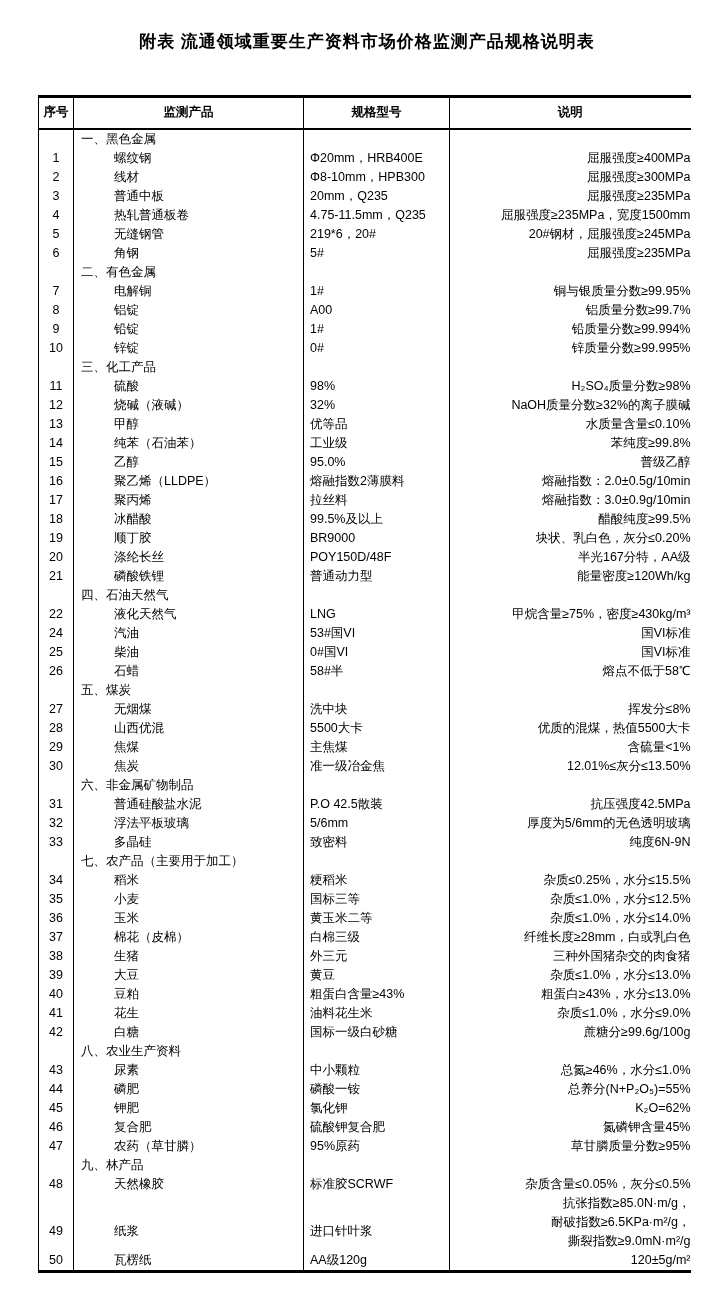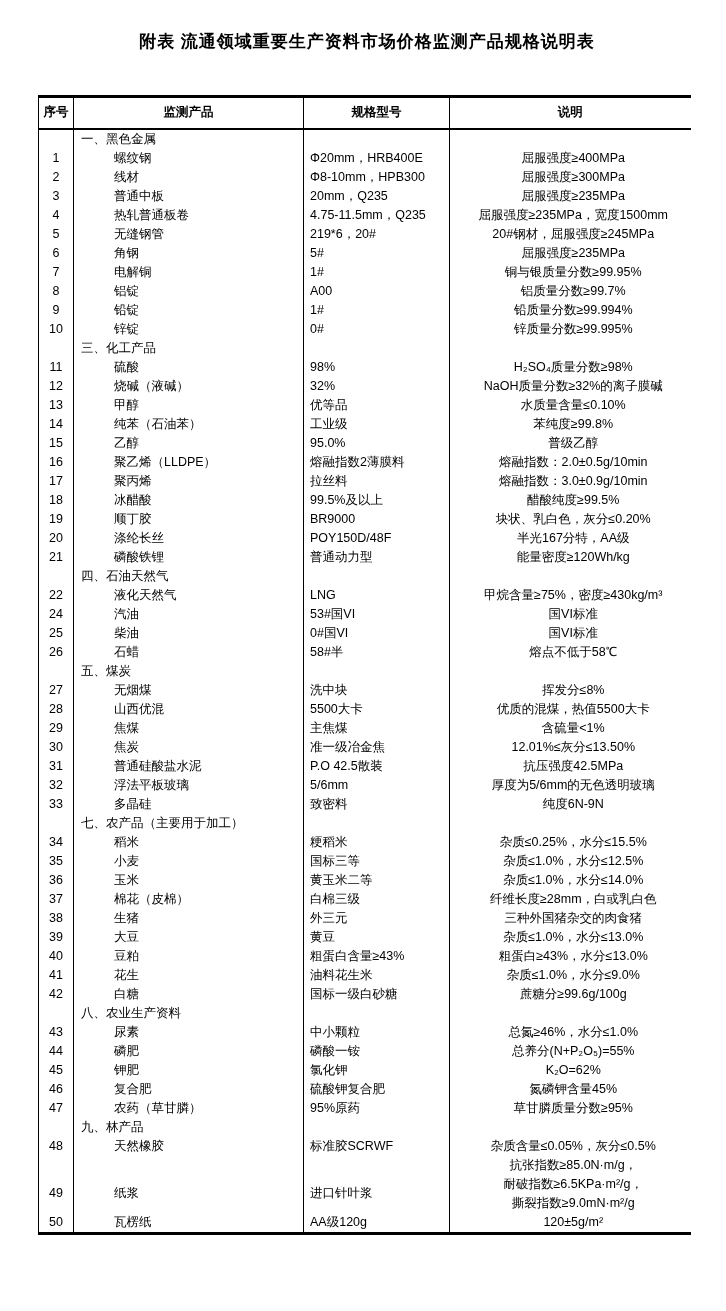--- a/index.html
+++ b/index.html
@@ -24,21 +24,21 @@
   }
   thead th {
     font-weight: bold; text-align: center;
     height: 32px; padding: 0;
     border-bottom: 2px solid #000;
   }
   td { height: 19px; line-height: 19px; padding: 0; vertical-align: middle; overflow: hidden; }
   .c-no   { border-left: 1px solid #000; text-align: center; }
   .c-product { border-left: 1px solid #000; padding-left: 40px; text-align: left; }
   .c-spec { border-left: 1px solid #000; padding-left: 6px; text-align: left; }
-  .c-desc { border-left: 1px solid #000; padding-left: 6px; text-align: center; white-space: pre-line; }
+  .c-desc { border-left: 1px solid #000; padding-left: 6px; text-align: right; white-space: pre-line; }
   thead .c-product, thead .c-spec, thead .c-desc { padding-left: 0; text-align: center; }
   tr.section-row .c-product { padding-left: 7px; font-weight: normal; }
   tr.multi td { height: 38px; }
   tr.va-top td { vertical-align: top; }
 </style>
 </head>
 <body>
 
 <div class="doc-title">附表 流通领域重要生产资料市场价格监测产品规格说明表</div>
 
@@ -93,20 +93,26 @@
         <td class="c-product">无缝钢管</td>
         <td class="c-spec">219*6，20#</td>
         <td class="c-desc">20#钢材，屈服强度≥245MPa</td>
       </tr>
       <tr>
         <td class="c-no">6</td>
         <td class="c-product">角钢</td>
         <td class="c-spec">5#</td>
         <td class="c-desc">屈服强度≥235MPa</td>
       </tr>
+      <tr class="section-row">
+        <td class="c-no"></td>
+        <td class="c-product">二、有色金属</td>
+        <td class="c-spec"></td>
+        <td class="c-desc"></td>
+      </tr>
       <tr>
         <td class="c-no">7</td>
         <td class="c-product">电解铜</td>
         <td class="c-spec">1#</td>
         <td class="c-desc">铜与银质量分数≥99.95%</td>
       </tr>
       <tr>
         <td class="c-no">8</td>
         <td class="c-product">铝锭</td>
         <td class="c-spec">A00</td>
@@ -248,20 +254,26 @@
         <td class="c-no">29</td>
         <td class="c-product">焦煤</td>
         <td class="c-spec">主焦煤</td>
         <td class="c-desc">含硫量&lt;1%</td>
       </tr>
       <tr>
         <td class="c-no">30</td>
         <td class="c-product">焦炭</td>
         <td class="c-spec">准一级冶金焦</td>
         <td class="c-desc">12.01%≤灰分≤13.50%</td>
+      </tr>
+      <tr class="section-row">
+        <td class="c-no"></td>
+        <td class="c-product">六、非金属矿物制品</td>
+        <td class="c-spec"></td>
+        <td class="c-desc"></td>
       </tr>
       <tr>
         <td class="c-no">31</td>
         <td class="c-product">普通硅酸盐水泥</td>
         <td class="c-spec">P.O 42.5散装</td>
         <td class="c-desc">抗压强度42.5MPa</td>
       </tr>
       <tr>
         <td class="c-no">32</td>
         <td class="c-product">浮法平板玻璃</td>

